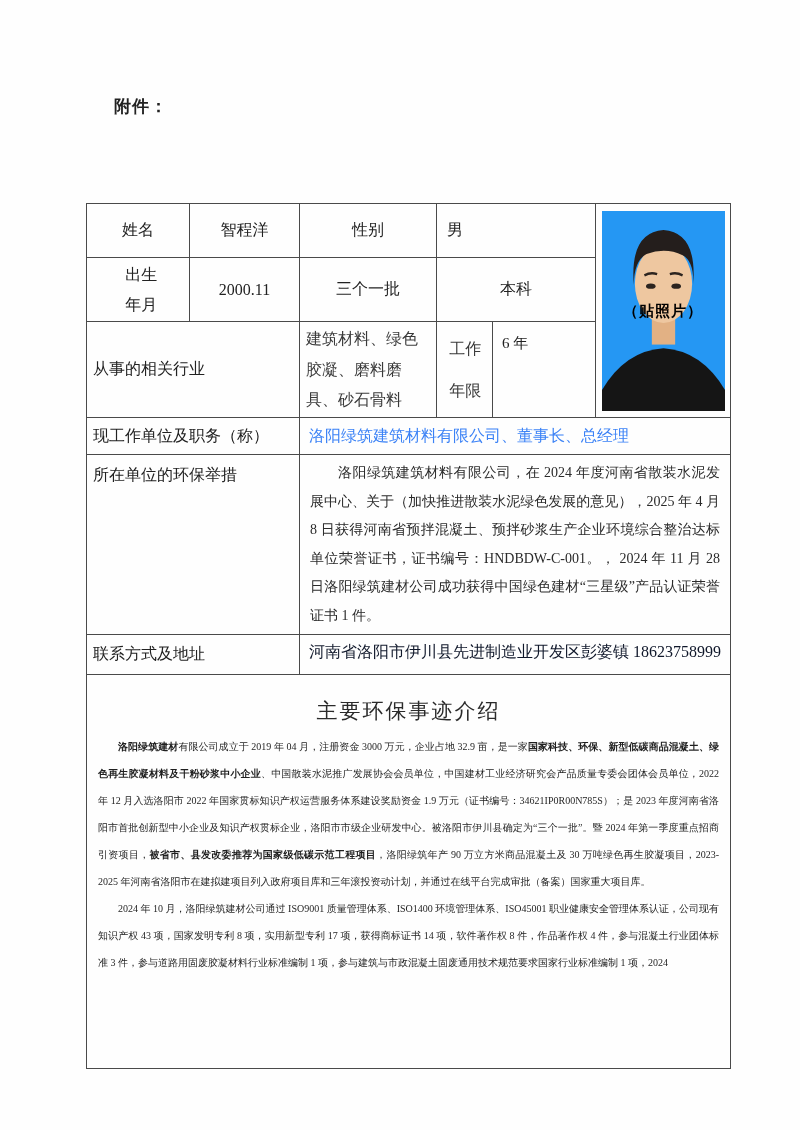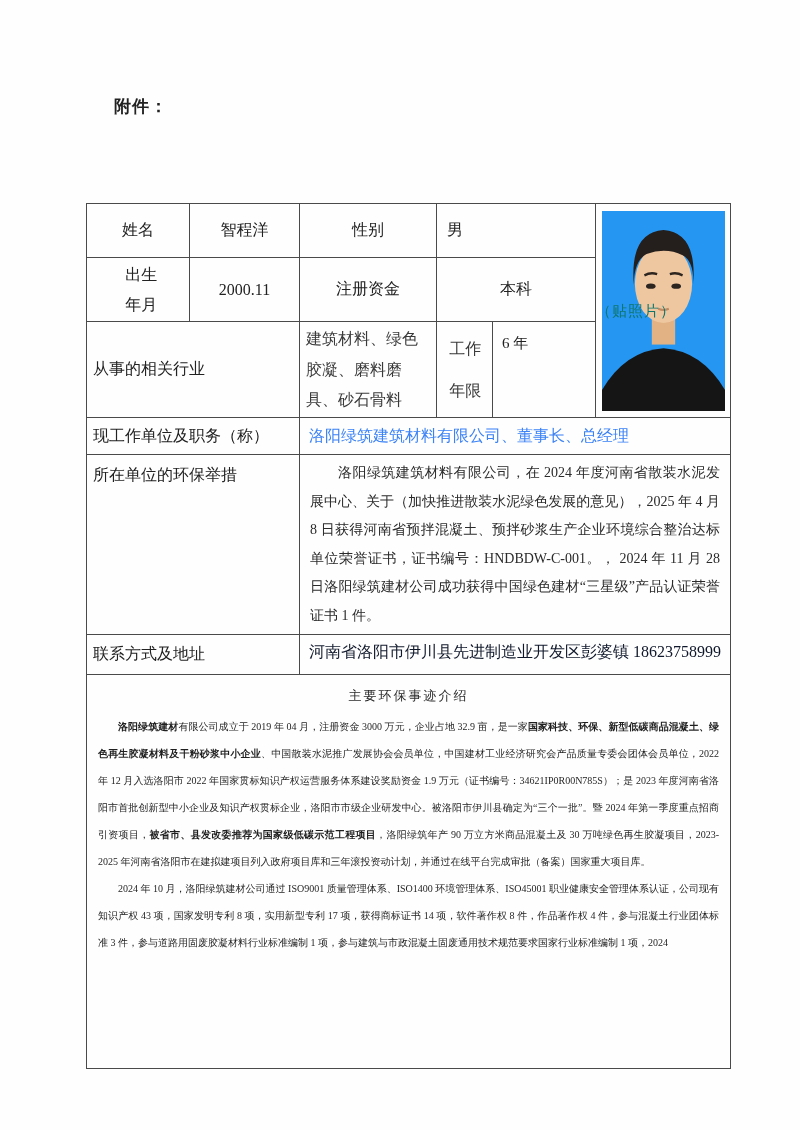--- a/index.html
+++ b/index.html
@@ -35,32 +35,33 @@
   td.l{text-align:left;padding-left:13px;}
   .two-line{display:inline-block;width:2.4em;word-break:break-all;line-height:1.85;text-align:right;}
   .small-cell{font-size:12px;color:#3a3a3a;line-height:1.9;padding:2px 8px;}
   .yrs-label{font-size:12px;color:#3a3a3a;}
   .yrs-label .two-line{width:2.1em;line-height:2.6;}
   .photo-cell{position:relative;padding:0 !important;}
   .photo-frame{position:absolute;left:6px;right:5px;top:7px;bottom:6px;}
   .photo-frame svg{width:100%;height:100%;display:block;}
   .photo-placeholder{
     position:absolute;left:0;right:0;top:46%;
-    font-size:15px;color:#0f766e;z-index:2;
+    text-align:center;font-size:15px;color:#000000;z-index:2;
     letter-spacing:1px;
+    font-weight:bold;
   }
   .measures-cell{vertical-align:top !important;padding:4px 10px 4px 10px !important;}
   .measures-text{
     font-size:14px;line-height:28.5px;text-align:justify;
     text-indent:2em;color:#2a2a2a;margin:0;
   }
   .section-cell{vertical-align:top !important;padding:6px 11px !important;}
   .section-title{
-    text-align:center;font-size:13px;letter-spacing:2px;color:#2a2a2a;
-    margin:6px 0 8px 0;font-weight:normal;
+    text-align:center;font-size:21px;letter-spacing:2px;color:#2a2a2a;
+    margin:16px 0 8px 0;font-weight:normal;
   }
   .deeds-para{
     font-size:10px;line-height:27px;text-align:justify;
     text-indent:2em;color:#1f1f1f;margin:0 0 0 0;
   }
   .deeds-para .bold{font-weight:bold;}
   .contact-val{font-size:13.5px;color:#0f172a;}
   .employer-val{font-size:13px;color:#3b82f6;}
 </style>
 </head>
@@ -99,21 +100,21 @@
               <path d="M64 53 Q70 51 76 54" stroke="#2c241f" stroke-width="2" fill="none"></path>
               <path d="M53 82 Q58 84 63 82" stroke="#c08a63" stroke-width="1.8" fill="none"></path>
             </svg>
           </div>
           <div class="photo-placeholder">（贴照片）</div>
         </td>
       </tr>
       <tr style="height:63px">
         <td class="c"><span class="two-line">出生年月</span></td>
         <td class="c">2000.11</td>
-        <td class="c">注册资金</td>
+        <td class="c">三个一批</td>
         <td class="c" colspan="2">本科</td>
       </tr>
       <tr style="height:63px">
         <td class="l" colspan="2">从事的相关行业</td>
         <td class="small-cell">建筑材料、绿色胶凝、磨料磨具、砂石骨料</td>
         <td class="c yrs-label"><span class="two-line">工作年限</span></td>
         <td class="l" style="font-size:15px;padding-left:9px;vertical-align:top;padding-top:12px">6 年</td>
       </tr>
       <tr style="height:37px">
         <td class="l" colspan="2">现工作单位及职务（称）</td>

